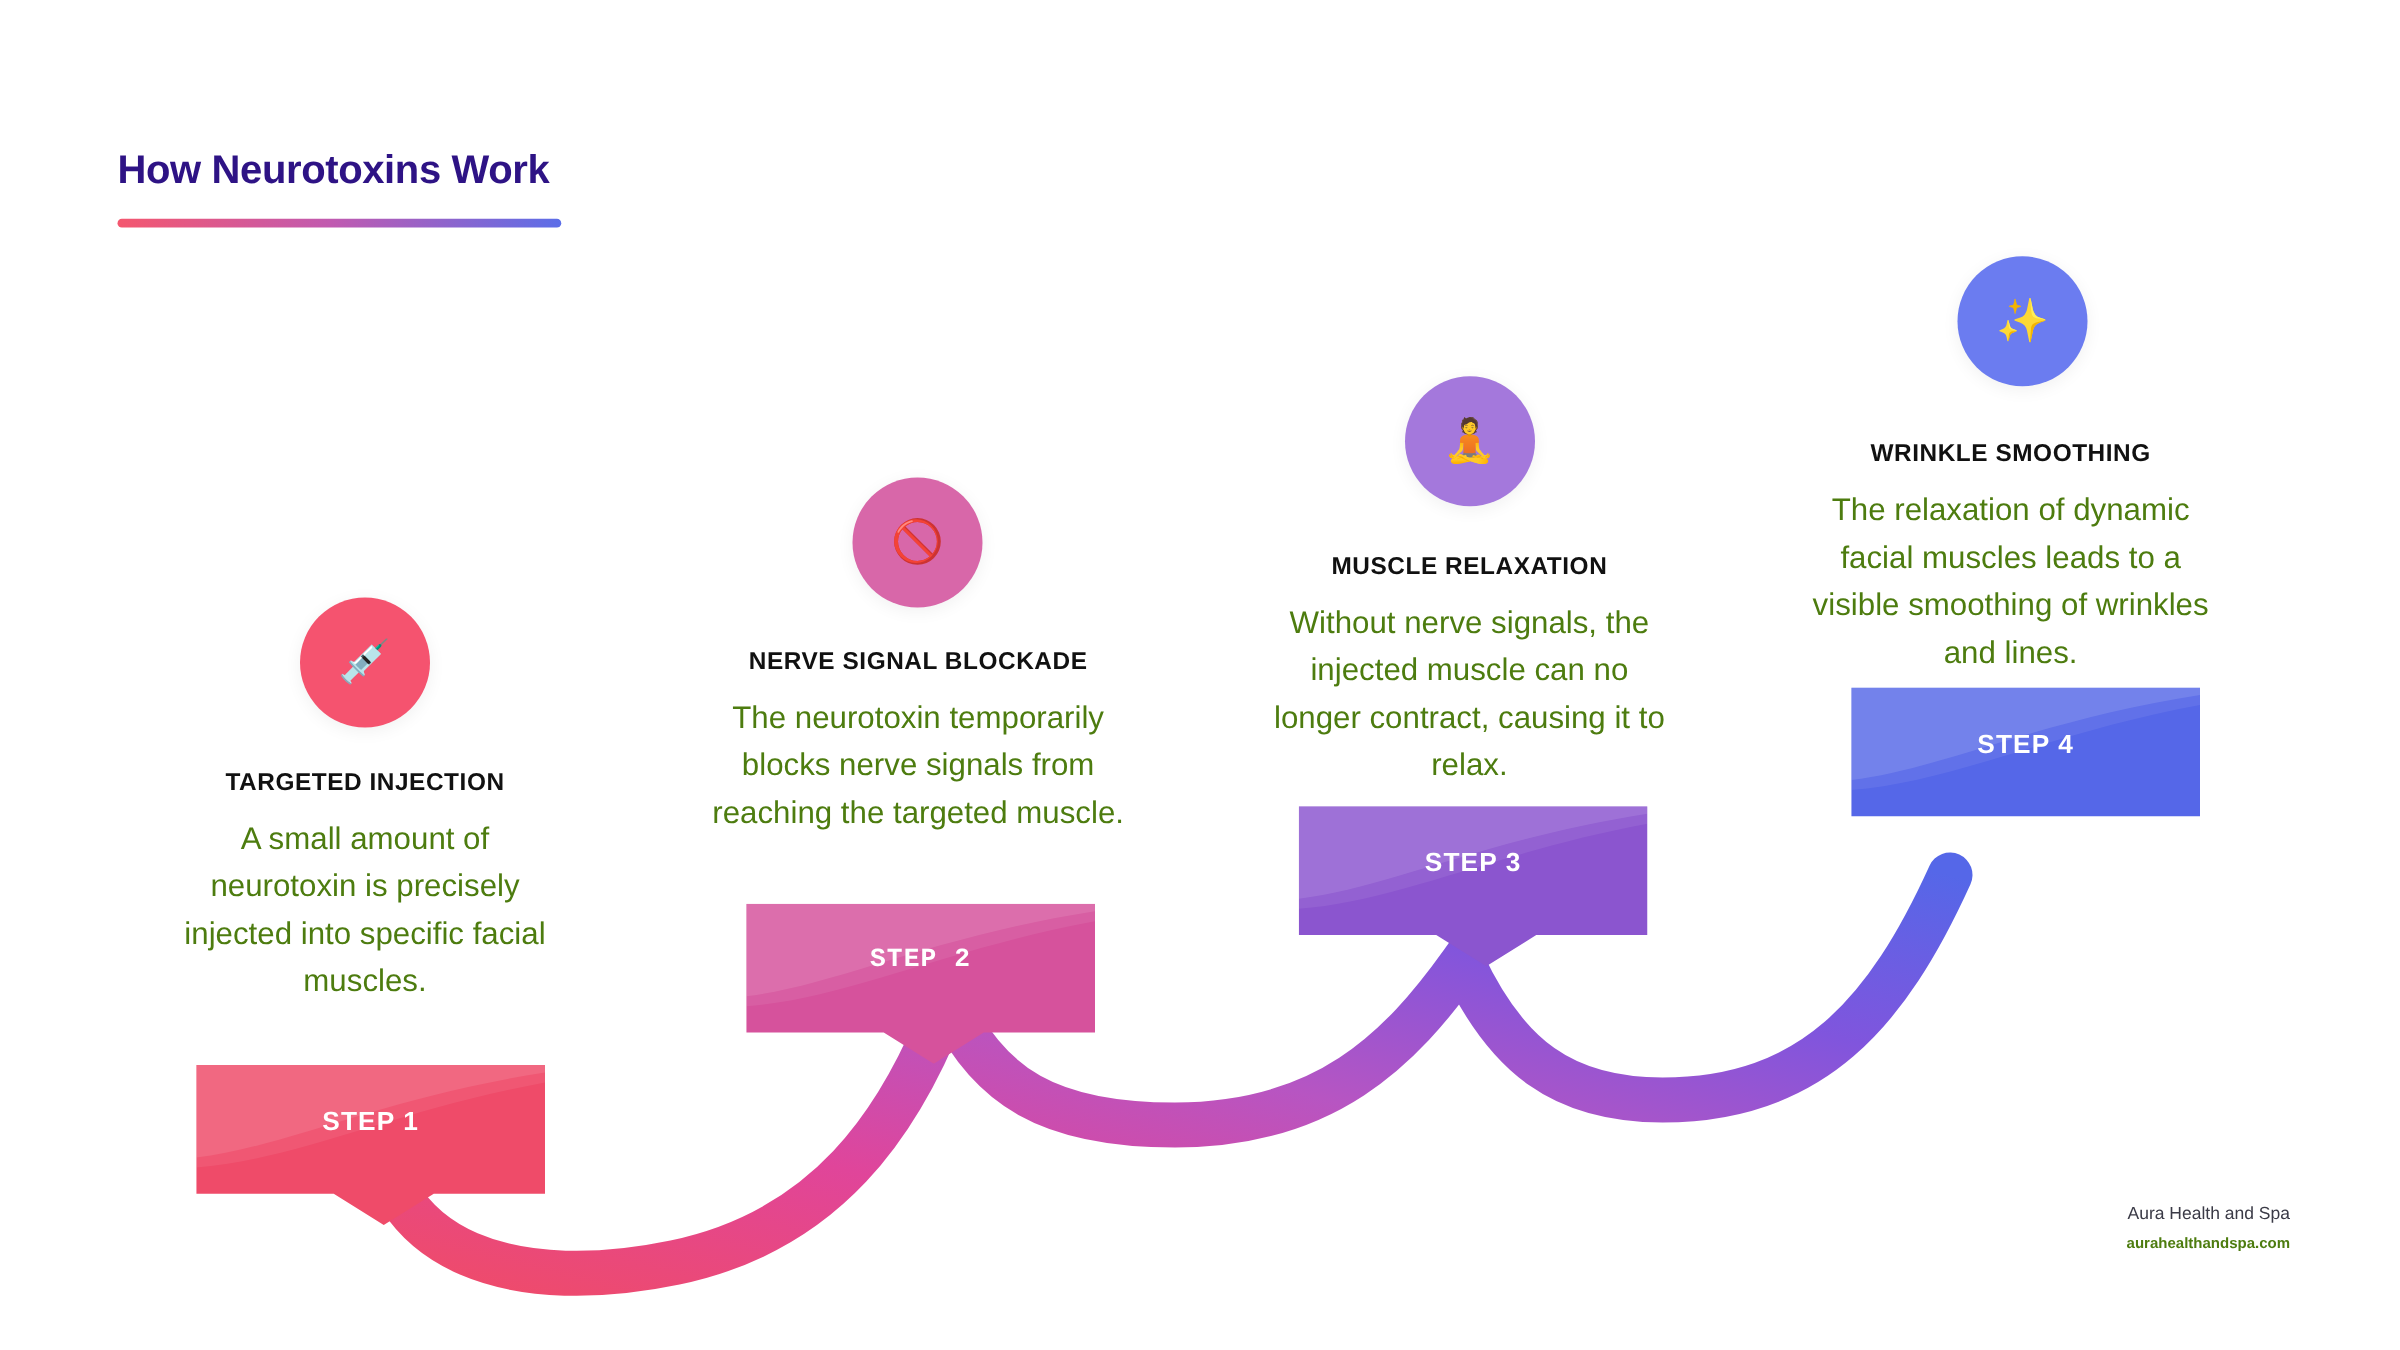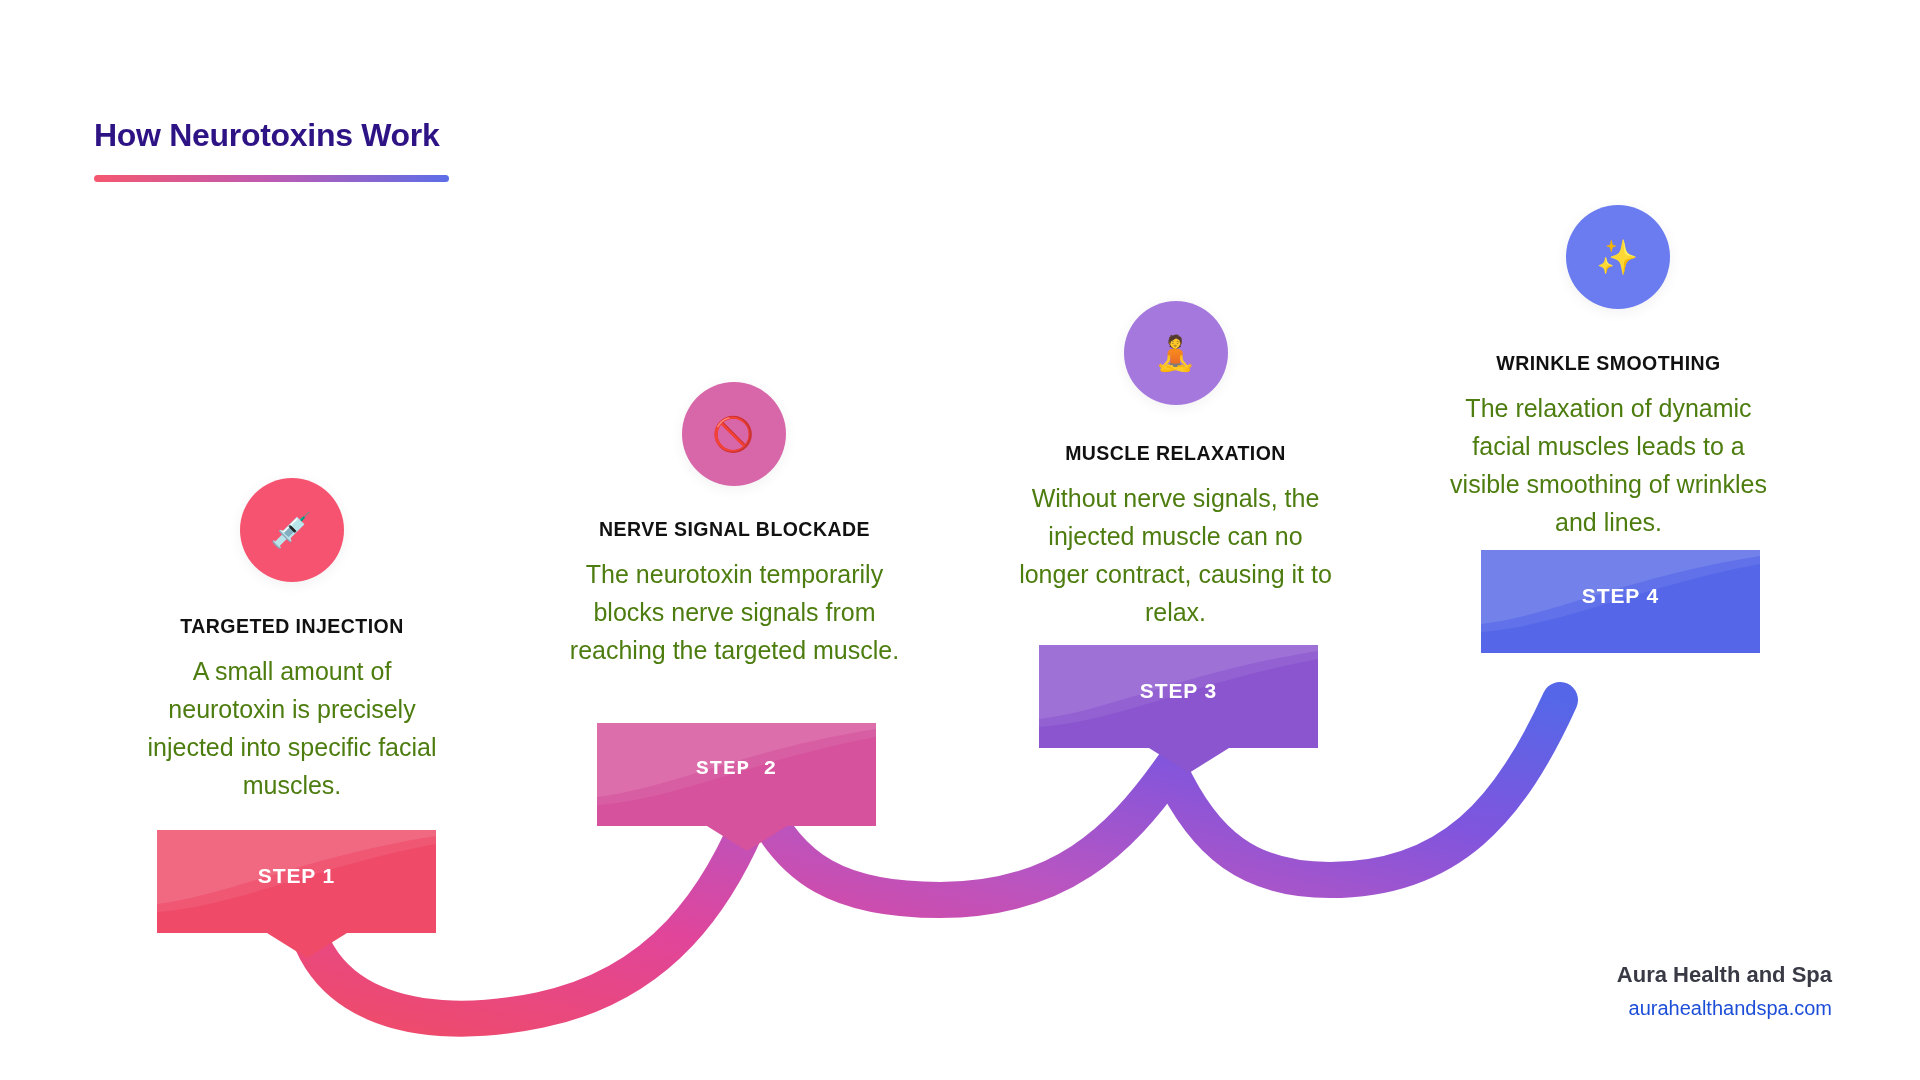--- a/index.html
+++ b/index.html
@@ -107,29 +107,30 @@
   }
 
   
   .footer {
     position: absolute;
     right: 88px;
     top: 962px;
     text-align: right;
   }
   .footer-brand {
-    font-size: 22px;
-    font-weight: bold;
+    font-size: 14px;
+    font-weight: normal;
     color: #3a3a46;
     margin: 0 0 9px 0;
   }
   .footer-site {
-    font-size: 20px;
-    color: #1d4ed8;
-    margin: 0;
+    font-size: 12px;
+    color: #4d7c0f;
+    margin: 0;
+    font-weight: bold;
   }
 </style>
 </head>
 <body>
 
 <div id="canvas">
 
   <svg width="1920" height="1080" style="position:absolute;left:0;top:0;">
     <defs>
       <linearGradient id="ribbonGrad" x1="0" y1="1" x2="1" y2="0">
@@ -155,21 +156,21 @@
   </div>
 
   <div class="step">
     <div class="step-icon" style="left:240px; top:478px; width:104px; height:104px; background:#f5536f;">
       <span class="glyph">💉</span>
     </div>
     <div class="step-text" style="left:132px; top:615px; width:320px;">
       <div class="step-heading">TARGETED INJECTION</div>
       <div class="step-desc">A small amount of neurotoxin is precisely injected into specific facial muscles.</div>
     </div>
-    <div class="banner" style="left:157px; top:830px; width:279px; height:103px;">
+    <div class="banner" style="left:157px; top:852px; width:279px; height:103px;">
       <svg width="279" height="128" viewBox="0 0 279 128">
         <defs>
           <clipPath id="clip1">
               <path d="M0,0 H279 V103 H190 L150,128 L110,103 H0 Z"></path>
             </clipPath>
         </defs>
         <path d="M0,0 H279 V103 H190 L150,128 L110,103 H0 Z" fill="#ef4b69"></path>
         <g clip-path="url(#clip1)">
           <path d="M0,74 C70,66 150,26 279,6 V0 H0 Z" fill="#ffffff" opacity="0.10"></path>
           <path d="M0,82 C80,76 160,36 279,14 V0 H0 Z" fill="#ffffff" opacity="0.07"></path>

